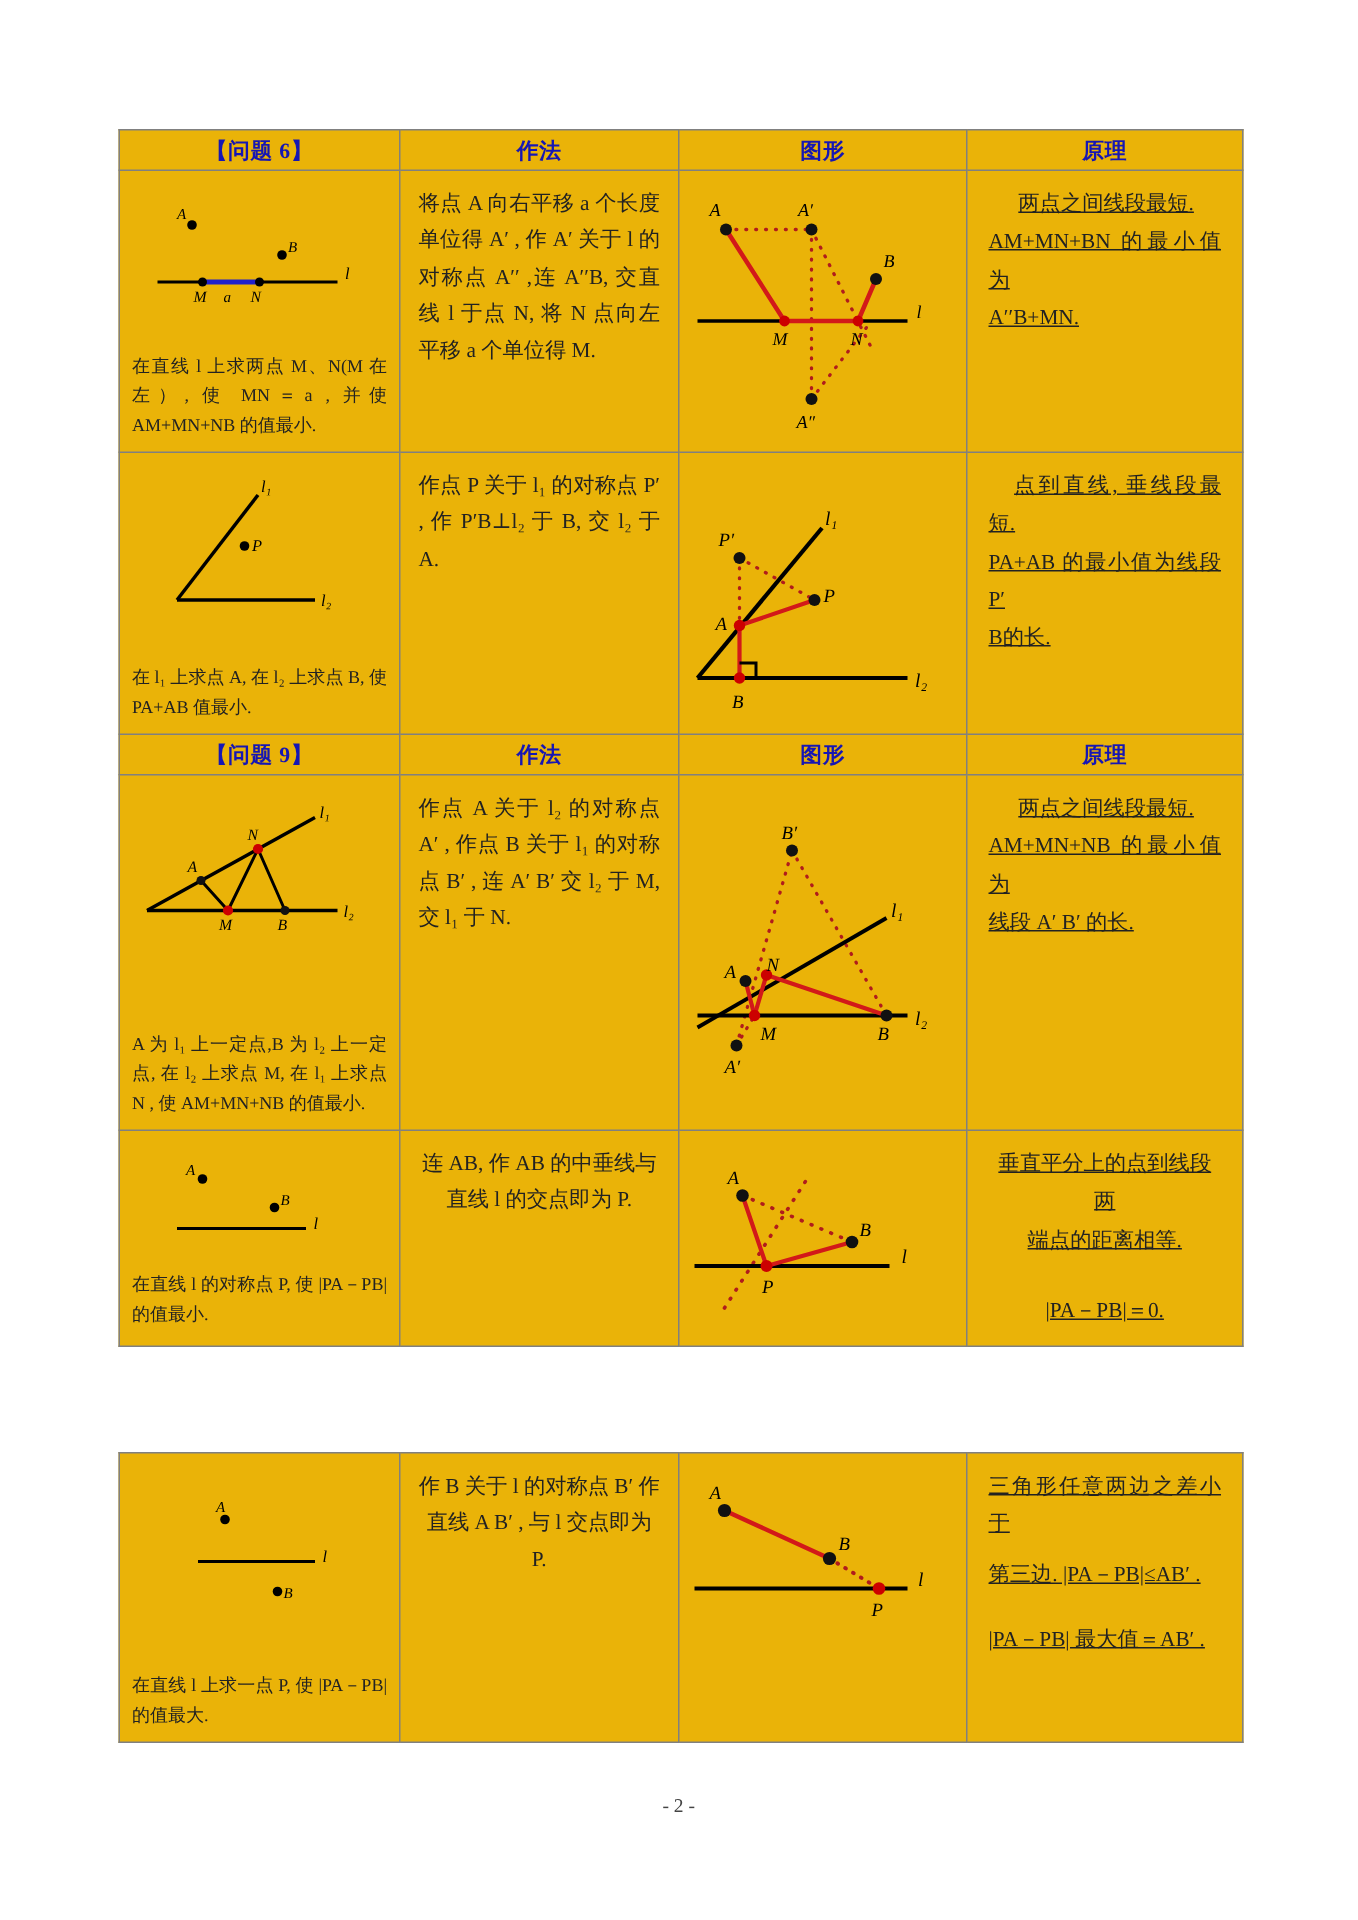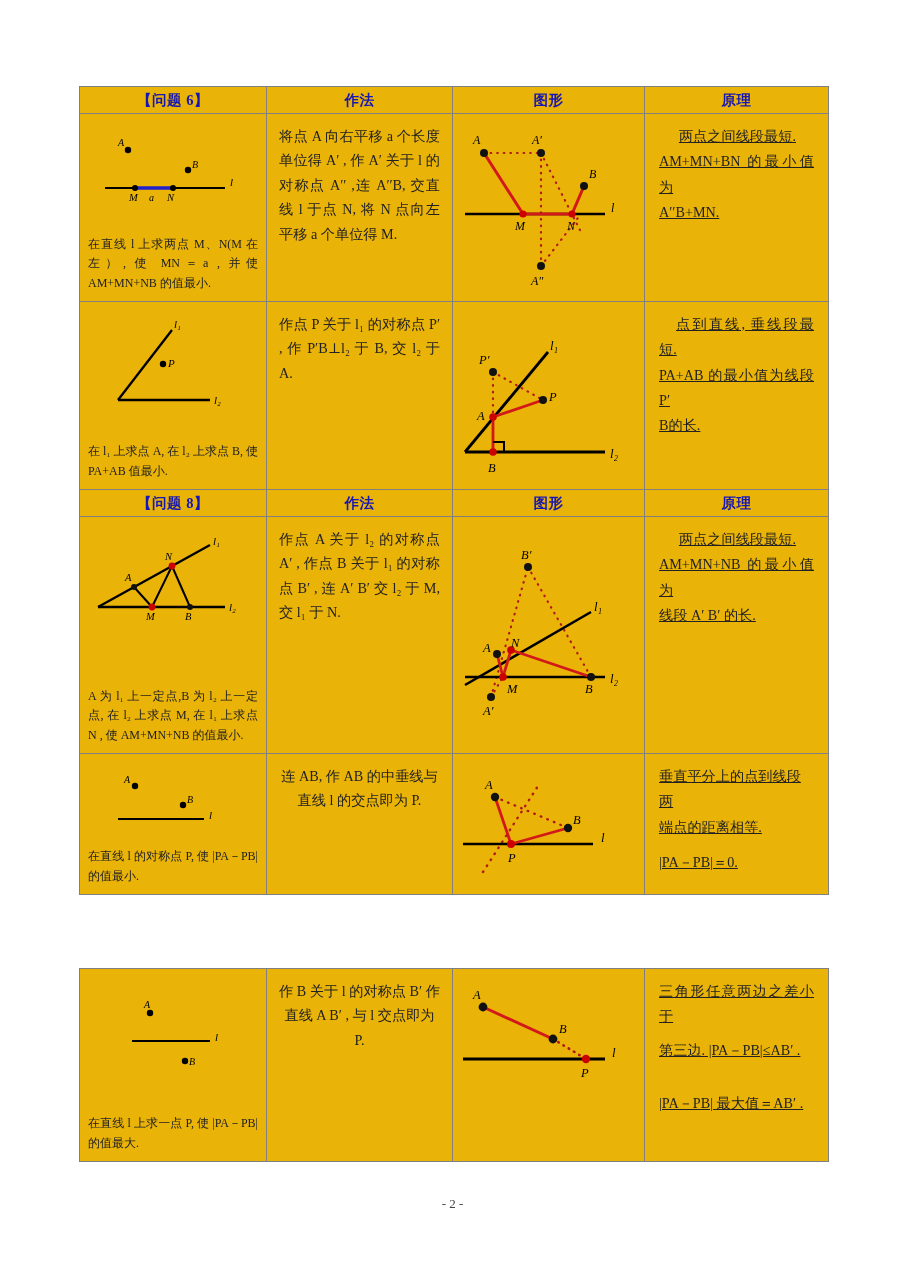--- a/index.html
+++ b/index.html
@@ -82,21 +82,21 @@
 
   
   .principle {
     font-size: 14.2px;
     line-height: 1.78;
     padding: 10px 14px;
     color: #222;
     text-align: justify;
     text-decoration: underline;
   }
-  .principle.center { text-align: left; }
+  .principle.center { text-align: center; }
   .pr-wrap {
     display: flex;
     align-items: center;
     height: 100%;
     box-sizing: border-box;
   }
 
   
   .figbox {
     position: relative;
@@ -278,21 +278,21 @@
           <div class="principle">
             <div style="text-indent:1.2em">点到直线, 垂线段最短.</div>
             <div>PA+AB 的最小值为线段 P′</div>
             <div>B的长.</div>
           </div>
         </div>
       </td>
     </tr>
 
     <tr>
-      <td class="hdr">【问题 8】</td>
+      <td class="hdr">【问题 9】</td>
       <td class="hdr">作法</td>
       <td class="hdr">图形</td>
       <td class="hdr">原理</td>
     </tr>
 
     <tr style="height:236px;">
       <td>
         <div class="cell-inner" style="height:236px;">
           <div class="figbox" style="padding-top:10px;">
             <svg width="185" height="105" viewBox="0 0 185 105">
@@ -420,21 +420,21 @@
             <text x="120" y="70" font-size="12.5" font-style="italic" font-family="Liberation Serif, serif">B</text>
             <text x="55" y="108" font-size="12.5" font-style="italic" font-family="Liberation Serif, serif">P</text>
           </svg>
         </div>
       </td>
       <td>
         <div class="pr-wrap">
           <div class="principle center">
             <div>垂直平分上的点到线段两</div>
             <div>端点的距离相等.</div>
-            <div style="margin-top:10px">|PA－PB|＝0.</div>
+            <div style="margin-top:22px">|PA－PB|＝0.</div>
           </div>
         </div>
       </td>
     </tr>
   </tbody>
     </table>
 
   <table class="tbl" style="left:79px; top:968px; width:749px;">
     <colgroup>
       <col style="width:187px">
@@ -483,21 +483,21 @@
             <text x="106" y="64" font-size="12.5" font-style="italic" font-family="Liberation Serif, serif">B</text>
             <text x="128" y="108" font-size="12.5" font-style="italic" font-family="Liberation Serif, serif">P</text>
           </svg>
         </div>
       </td>
       <td>
         <div class="pr-wrap">
           <div class="principle">
             <div>三角形任意两边之差小于</div>
             <div style="margin-top:8px">第三边. |PA－PB|≤AB′ .</div>
-            <div style="margin-top:28px">|PA－PB| 最大值＝AB′ .</div>
+            <div style="margin-top:18px">|PA－PB| 最大值＝AB′ .</div>
           </div>
         </div>
       </td>
     </tr>
   </tbody>
     </table>
 
   <div class="pagenum" style="top:1196px;">- 2 -</div>
 
 </div>

